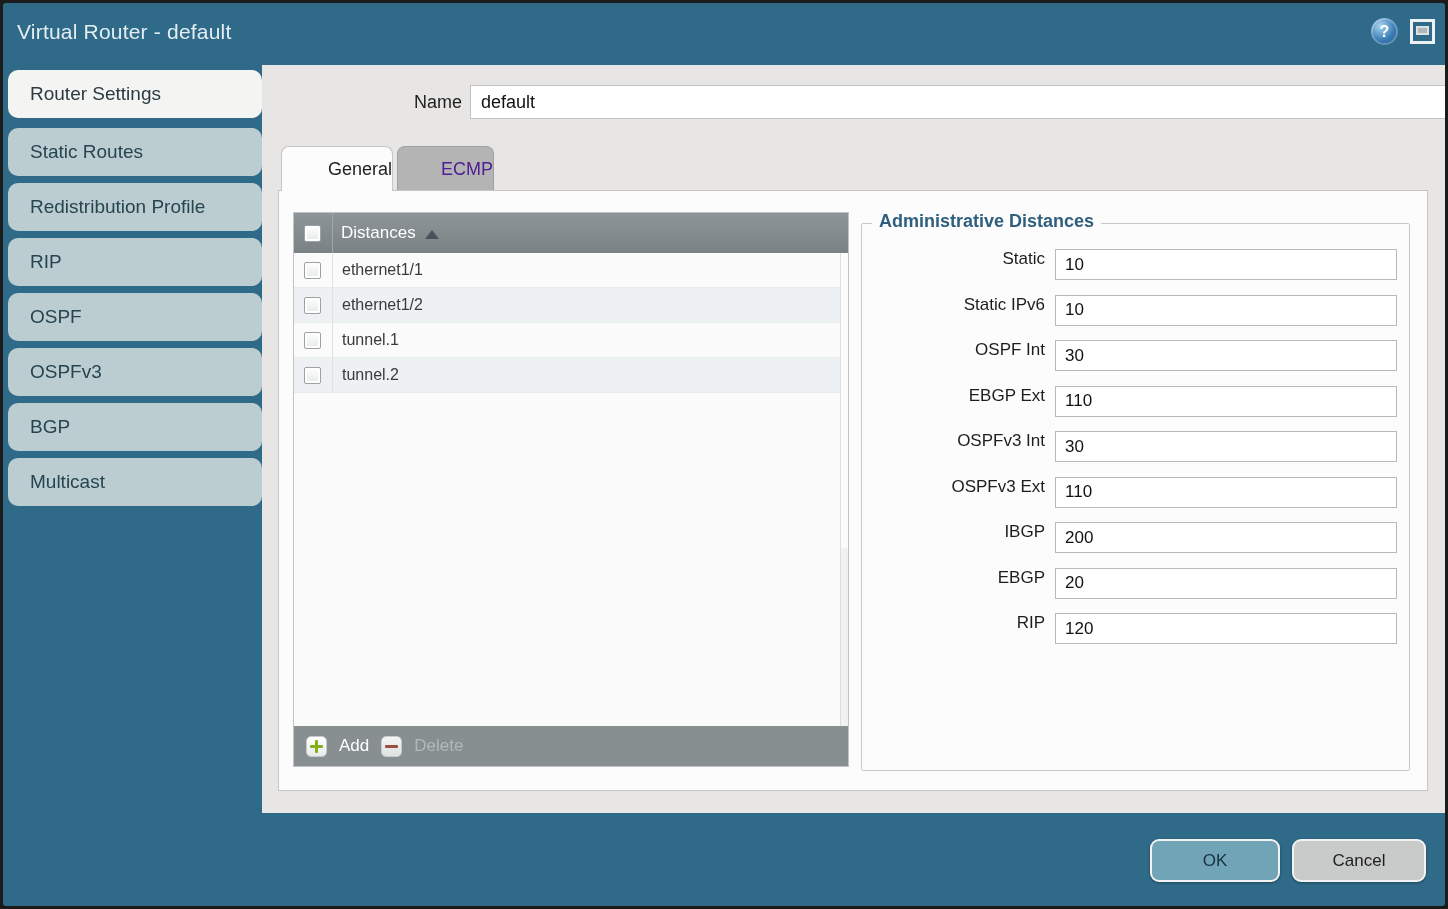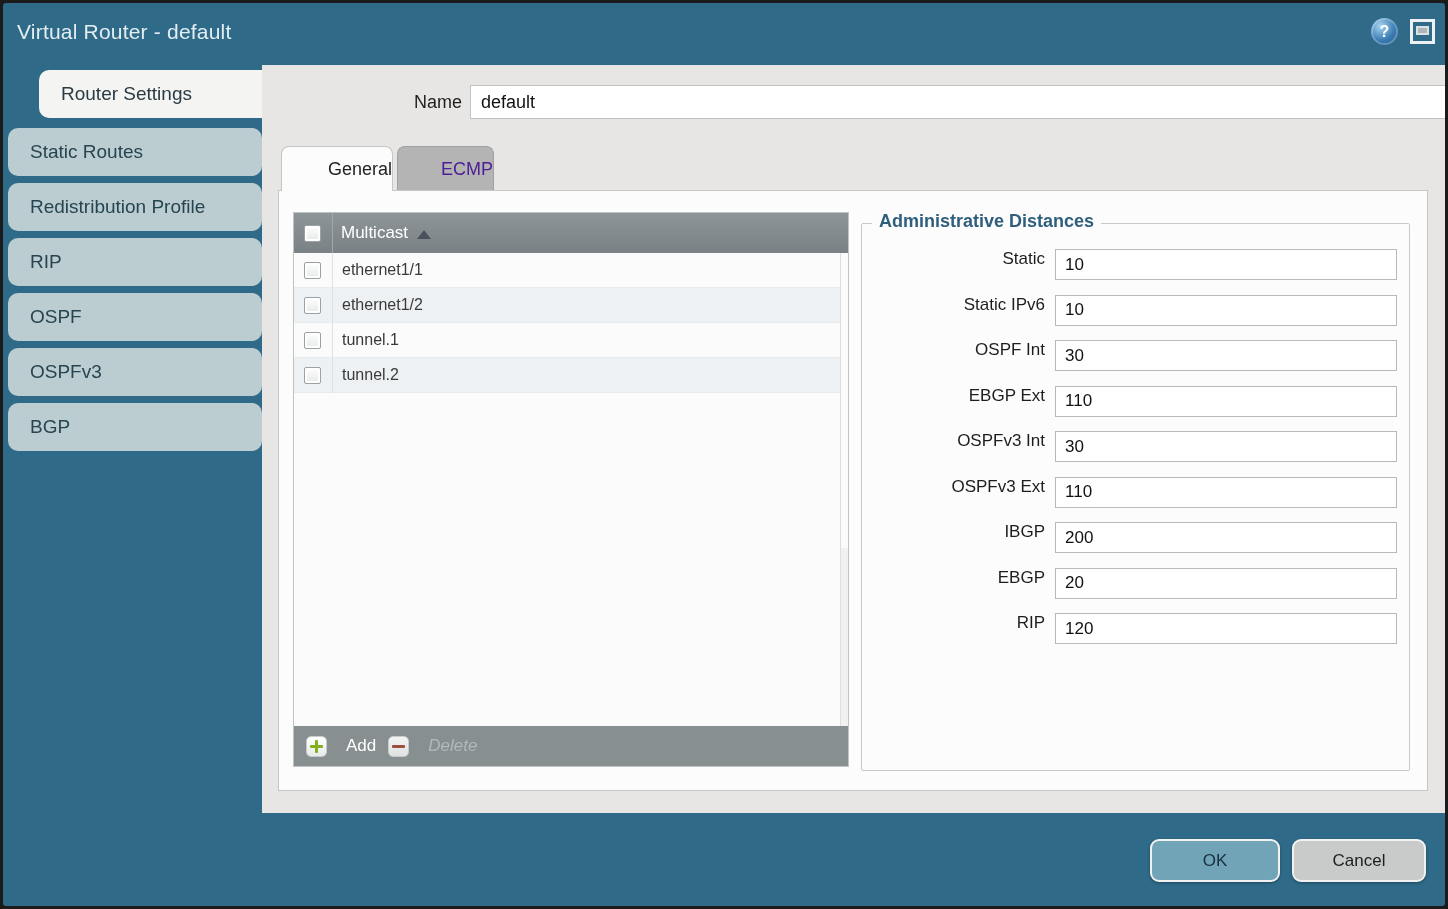--- a/index.html
+++ b/index.html
@@ -19,21 +19,21 @@
   .win-icon { position:absolute; right:10px; top:16px; width:25px; height:25px;
               border:3px solid #eef1f2; background:transparent; cursor:pointer; }
   .win-inner { position:absolute; left:3px; top:4px; width:13px; height:9px;
                background:#aeb6b9; border:2px solid #dde1e2; }
 
   
   .sidebar { position:absolute; left:5px; top:67px; width:257px; }
   .nav-tab { width:254px; height:48px; margin-bottom:7px; border-radius:10px;
              background:#bccdd2; color:#274550; font-size:19px; line-height:48px;
              padding-left:22px; cursor:pointer; }
-  .nav-tab.active { background:#f4f4f2; color:#2b3b43; margin-bottom:10px;margin-left:31px; }
+  .nav-tab.active { background:#f4f4f2; color:#2b3b43; margin-bottom:10px; }
 
   
   .main { position:absolute; left:259px; top:62px; width:1183px; height:748px; background:#e7e6e4; }
 
   .name-label { position:absolute; left:120px; top:27px; width:80px; text-align:right;
                 font-size:18px; color:#1f1f1f; }
   .name-input { position:absolute; left:208px; top:20px; width:1072px; height:34px;
                 border:1px solid #c3c3c3; background:#ffffff; font-size:18px;
                 padding:0 10px; font-family:"Liberation Sans",sans-serif; color:#111; }
 
@@ -74,22 +74,22 @@
   .tbl-btn { display:flex; align-items:center; cursor:pointer; margin-left:12px; }
   .icon-sq { width:21px; height:21px; border-radius:5px; position:relative;
              background:linear-gradient(#ffffff,#e8ebea); border:1px solid #c6cbcc; }
   .icon-plus::before { content:''; position:absolute; left:3px; top:8px; width:13px; height:3px;
                        background:#83b11e; border-radius:1px; }
   .icon-plus::after { content:''; position:absolute; left:8px; top:3px; width:3px; height:13px;
                       background:#83b11e; border-radius:1px; }
   .icon-minus { background:linear-gradient(#f3f4f4,#dfe2e1); }
   .icon-minus::before { content:''; position:absolute; left:3px; top:8px; width:13px; height:3px;
                         background:#9c4f3e; border-radius:1px; }
-  .tbl-btn-label { font-size:17px; color:#ffffff; margin-left:19px; }
-  .tbl-btn.disabled .tbl-btn-label { color:#b2b9bb;font-style:italic; }
+  .tbl-btn-label { font-size:17px; color:#ffffff; margin-left:12px; }
+  .tbl-btn.disabled .tbl-btn-label { color:#b2b9bb; }
 
   
   .fieldset { position:absolute; left:582px; top:32px; width:549px; height:548px;
               border:1px solid #c9c9c9; border-radius:2px; }
   .legend { position:absolute; top:-13px; left:10px; background:#fcfcfc; padding:0 7px;
             font-size:18px; font-weight:bold; color:#2f5f7d; }
   .fields { display:flex; flex-direction:column; gap:14.5px; padding-top:25px; }
   .fld { display:flex; align-items:flex-start; }
   .fld-label { width:183px; text-align:right; font-size:17px; color:#1d1d1d; flex:0 0 183px; }
   .fld-input { margin-left:10px; width:342px; height:31px; border:1px solid #b9b9b9;
@@ -117,36 +117,37 @@
   </div>
 
   <div class="sidebar">
     <div class="nav-tab active">Router Settings</div>
     <div class="nav-tab">Static Routes</div>
     <div class="nav-tab">Redistribution Profile</div>
     <div class="nav-tab">RIP</div>
     <div class="nav-tab">OSPF</div>
     <div class="nav-tab">OSPFv3</div>
     <div class="nav-tab">BGP</div>
+    <div class="nav-tab">Multicast</div>
   </div>
 
   <div class="main">
 
     <label class="name-label">Name</label>
     <input class="name-input" value="default" style="">
 
     <div class="tab tab-general">General</div>
     <div class="tab tab-ecmp">ECMP</div>
 
     <div class="panel">
 
       <div class="iftable">
         <div class="ift-header">
           <span class="cb"></span>
-          <span class="ift-title">Multicast</span>
+          <span class="ift-title">Distances</span>
           <span class="sort-asc"></span>
           <span class="colline"></span>
         </div>
         <div class="ift-body">
           <div class="ift-row">
             <span class="cb"></span>
             <span class="ift-cell">ethernet1/1</span>
           </div>
           <div class="ift-row alt">
             <span class="cb"></span>

